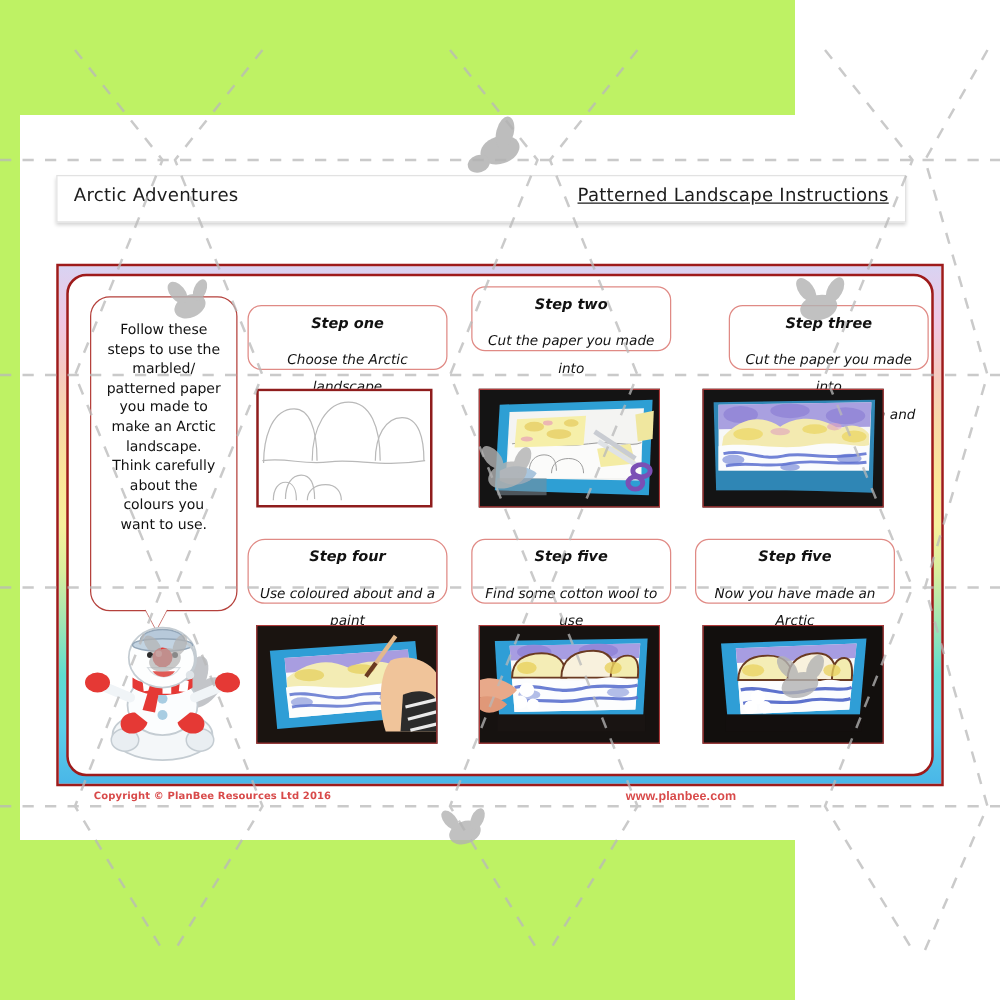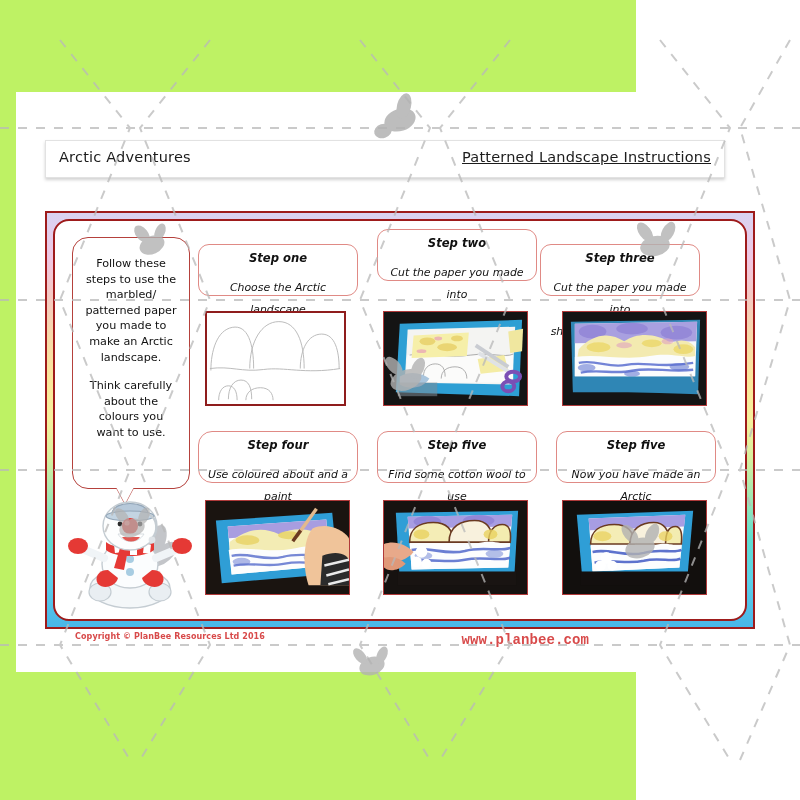--- a/index.html
+++ b/index.html
@@ -123,21 +123,20 @@
     text-align: center;
   }
   .speech-bubble .bub-text {
     font-family: "DejaVu Sans", sans-serif;
     font-size: 11.2px;
     line-height: 15.6px;
     color: #111111;
     white-space: pre-line;
   }
   .speech-bubble .bub-text.second {
-    margin-top: 13px;
   }
   
   .bubble-tail {
     position: absolute;
     left: 116px;
     top: 487px;
     width: 0; height: 0;
     border-left: 9px solid transparent;
     border-right: 9px solid transparent;
     border-top: 17px solid #ffffff;
@@ -204,23 +203,23 @@
     font-size: 8px;
     color: #d84a4a;
     z-index: 30;
     letter-spacing: 0.1px;
     padding-left: 28px;
   }
   .footer-url {
     position: absolute;
     right: 47px;
     top: 632px;
-    font-family: Liberation Mono, monospace;
+    font-family: Liberation Sans, sans-serif;
     font-weight: bold;
-    font-size: 14px;
+    font-size: 10px;
     color: #d84a4a;
     z-index: 30;
     letter-spacing: 0.1px;
   }
 
   
   .mascot {
     position: absolute;
     left: 68px;
     top: 492px;
@@ -311,21 +310,21 @@
         <path d="M93 34 L126 56" stroke="#c9ccd2" stroke-width="4" fill="none"></path>
         <path d="M96 42 L128 62" stroke="#dfe2e6" stroke-width="4" fill="none"></path>
         <ellipse cx="131" cy="66" rx="7" ry="5" fill="none" stroke="#7b4fb5" stroke-width="4"></ellipse>
         <ellipse cx="126" cy="76" rx="6" ry="5" fill="none" stroke="#7b4fb5" stroke-width="4"></ellipse>
       </g>
       <path d="M16 66 C26 60 38 62 46 68 C40 78 26 80 16 74 Z" fill="#a9c5dd"></path>
       <rect x="14" y="72" width="40" height="14" fill="#7e8d97" opacity="0.55"></rect>
     </svg>
   </div>
 
-  <div class="step-card" style="left:540px; top:244px; width:160px; height:52px;">
+  <div class="step-card" style="left:583px; top:244px; width:160px; height:52px;">
     <div class="step-title">Step three</div>
     <div class="step-body">Cut the paper you made into
 shapes for the ocean and the sky.</div>
   </div>
   <div class="media-frame photo" style="left:562px; top:311px; width:145px; height:95px;">
     <svg class="photo-inner" viewBox="0 0 145 95" preserveAspectRatio="none">
       <rect width="145" height="95" fill="#141414"></rect>
       <polygon points="8,10 139,8 137,84 10,80" fill="#2f86b5"></polygon>
       <polygon points="12,12 136,10 134,66 12,66" fill="#f7f8f8"></polygon>
       <path d="M12 12 L136 10 L135 30 L12 32 Z" fill="#a9a0e0"></path>

